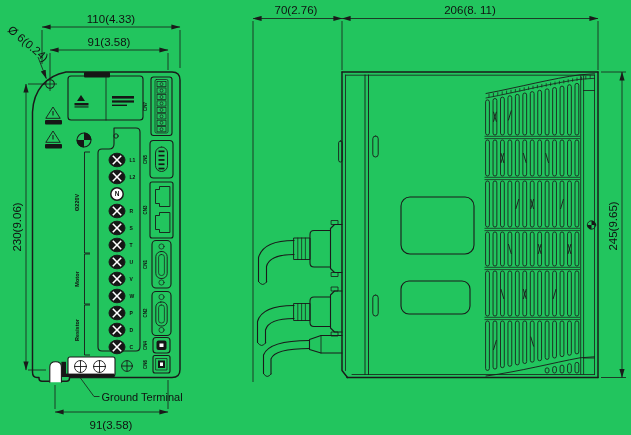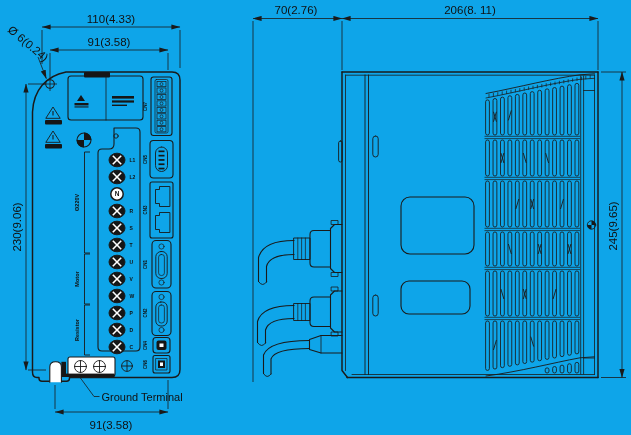--- a/index.html
+++ b/index.html
@@ -1,16 +1,16 @@
 <!DOCTYPE html>
 <html><head>
 <meta charset="utf-8">
 <style>
   html,body{margin:0;padding:0;background:#fff}
-  #canvas{position:relative;width:631px;height:435px;background:#0ea5e9;overflow:hidden}
+  #canvas{position:relative;width:631px;height:435px;background:#22c55e;overflow:hidden}
   svg{position:absolute;left:0;top:0}
   .ol{fill:none;stroke:#1a1a1a;stroke-width:1.3;stroke-linejoin:round;stroke-linecap:round}
   .w14{stroke-width:1.45}.w11{stroke-width:1.1}.w09{stroke-width:.9}.w08{stroke-width:.8}.w07{stroke-width:.7}
   .dim{fill:none;stroke:#1a1a1a;stroke-width:.8;stroke-linecap:butt}
   .fillw{fill:#fff}
   .dark{fill:#161616;stroke:none}
   text{fill:#111;font-family:"Liberation Sans","DejaVu Sans",sans-serif}
   .dtxt{font-size:11.5px}
   .gtxt{font-size:11px}
   .tlab{font-size:5px;font-weight:bold}

